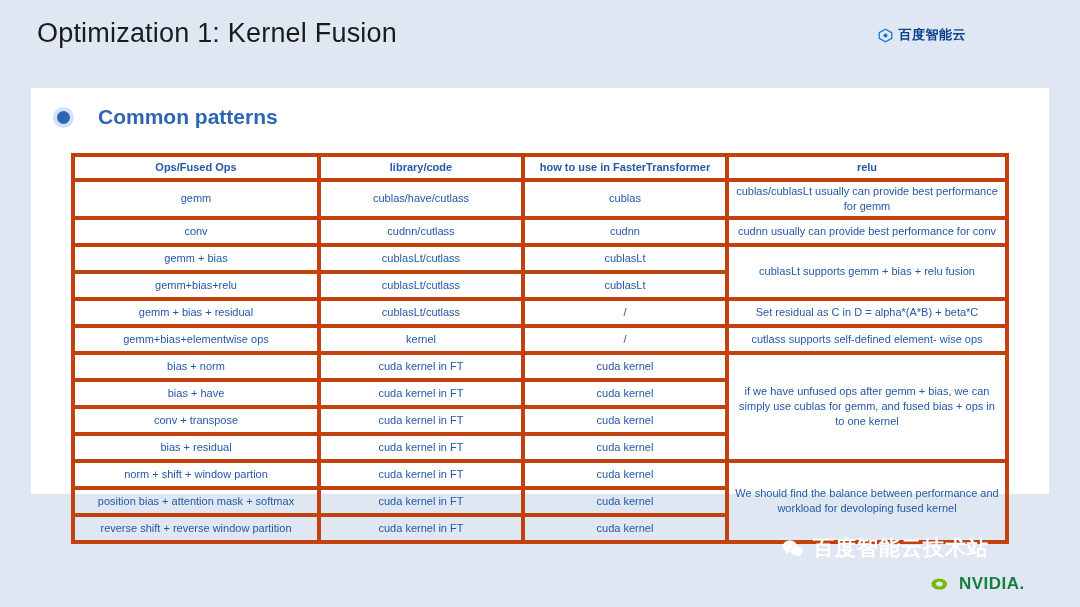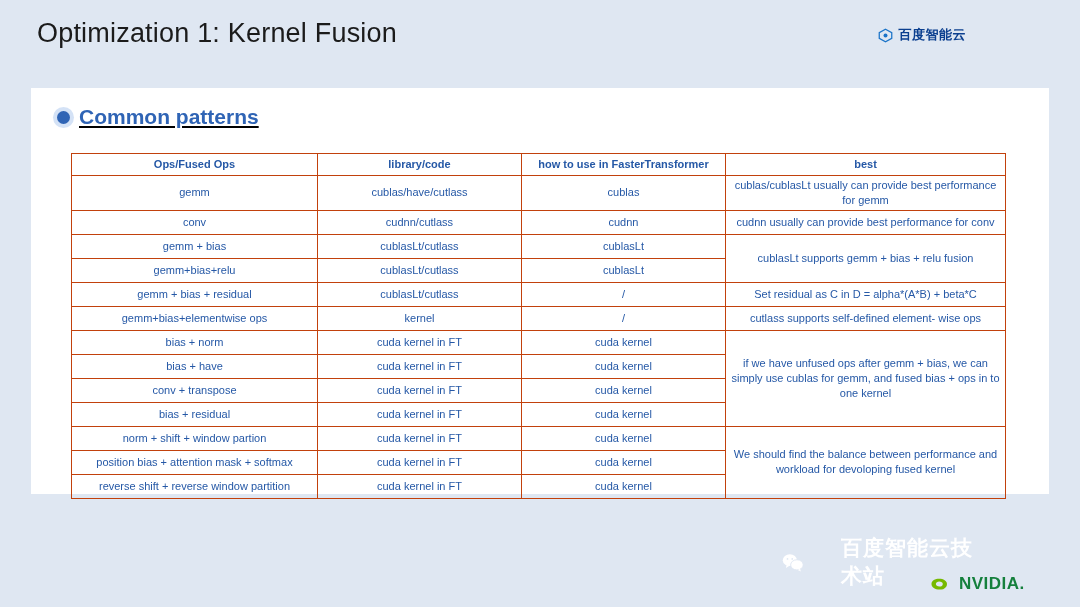--- a/index.html
+++ b/index.html
@@ -54,22 +54,21 @@
     width: 1018px;
     height: 406px;
     background: #ffffff;
   }
   .section-head {
     position: absolute;
     left: 57px;
     top: 105px;
     display: flex;
     align-items: center;
-    gap: 9px;
-    text-decoration: underline;
+    gap: 28px;
   }
   .bullet-dot {
     width: 13px;
     height: 13px;
     background: #2f64b5;
     border-radius: 50%;
     box-shadow: 0 0 0 4px rgba(160,190,235,0.45);
   }
   .section-title {
     font-size: 21px;
@@ -80,21 +79,21 @@
     position: absolute;
     left: 71px;
     top: 153px;
     width: 934px;
     border-collapse: collapse;
     table-layout: fixed;
     font-size: 11px;
     color: #2558a6;
   }
   table.fusion th, table.fusion td {
-    border: 1px solid #c2410c;
+    border: 4px solid #c2410c;
     text-align: center;
     vertical-align: middle;
     padding: 2px 4px;
     line-height: 1.35;
   }
   table.fusion thead th {
     font-weight: bold;
     height: 17px;
     font-size: 11px;
   }
@@ -120,21 +119,20 @@
   .wechat-icon {
     width: 22px;
     height: 19px;
   }
   .wechat-text {
     font-size: 21px;
     color: #ffffff;
     font-weight: bold;
     letter-spacing: 1px;
     font-family: "DejaVu Sans", sans-serif;
-    margin-left: 28px;
   }
   .nvidia-row {
     position: absolute;
     left: 930px;
     top: 574px;
     display: flex;
     align-items: center;
     gap: 7px;
   }
   .nvidia-eye {
@@ -177,21 +175,21 @@
       <col class="col1">
         <col class="col2">
         <col class="col3">
         <col class="col4">
     </colgroup>
     <thead>
       <tr>
         <th>Ops/Fused Ops</th>
         <th>library/code</th>
         <th>how to use in FasterTransformer</th>
-        <th>best</th>
+        <th>relu</th>
       </tr>
     </thead>
     <tbody id="table-body">
         <tr>
           <td class="tall">gemm</td>
           <td class="tall">cublas/have/cutlass</td>
           <td class="tall">cublas</td>
           <td class="tall">cublas/cublasLt usually can provide best performance for gemm</td>
         </tr>
         <tr>

